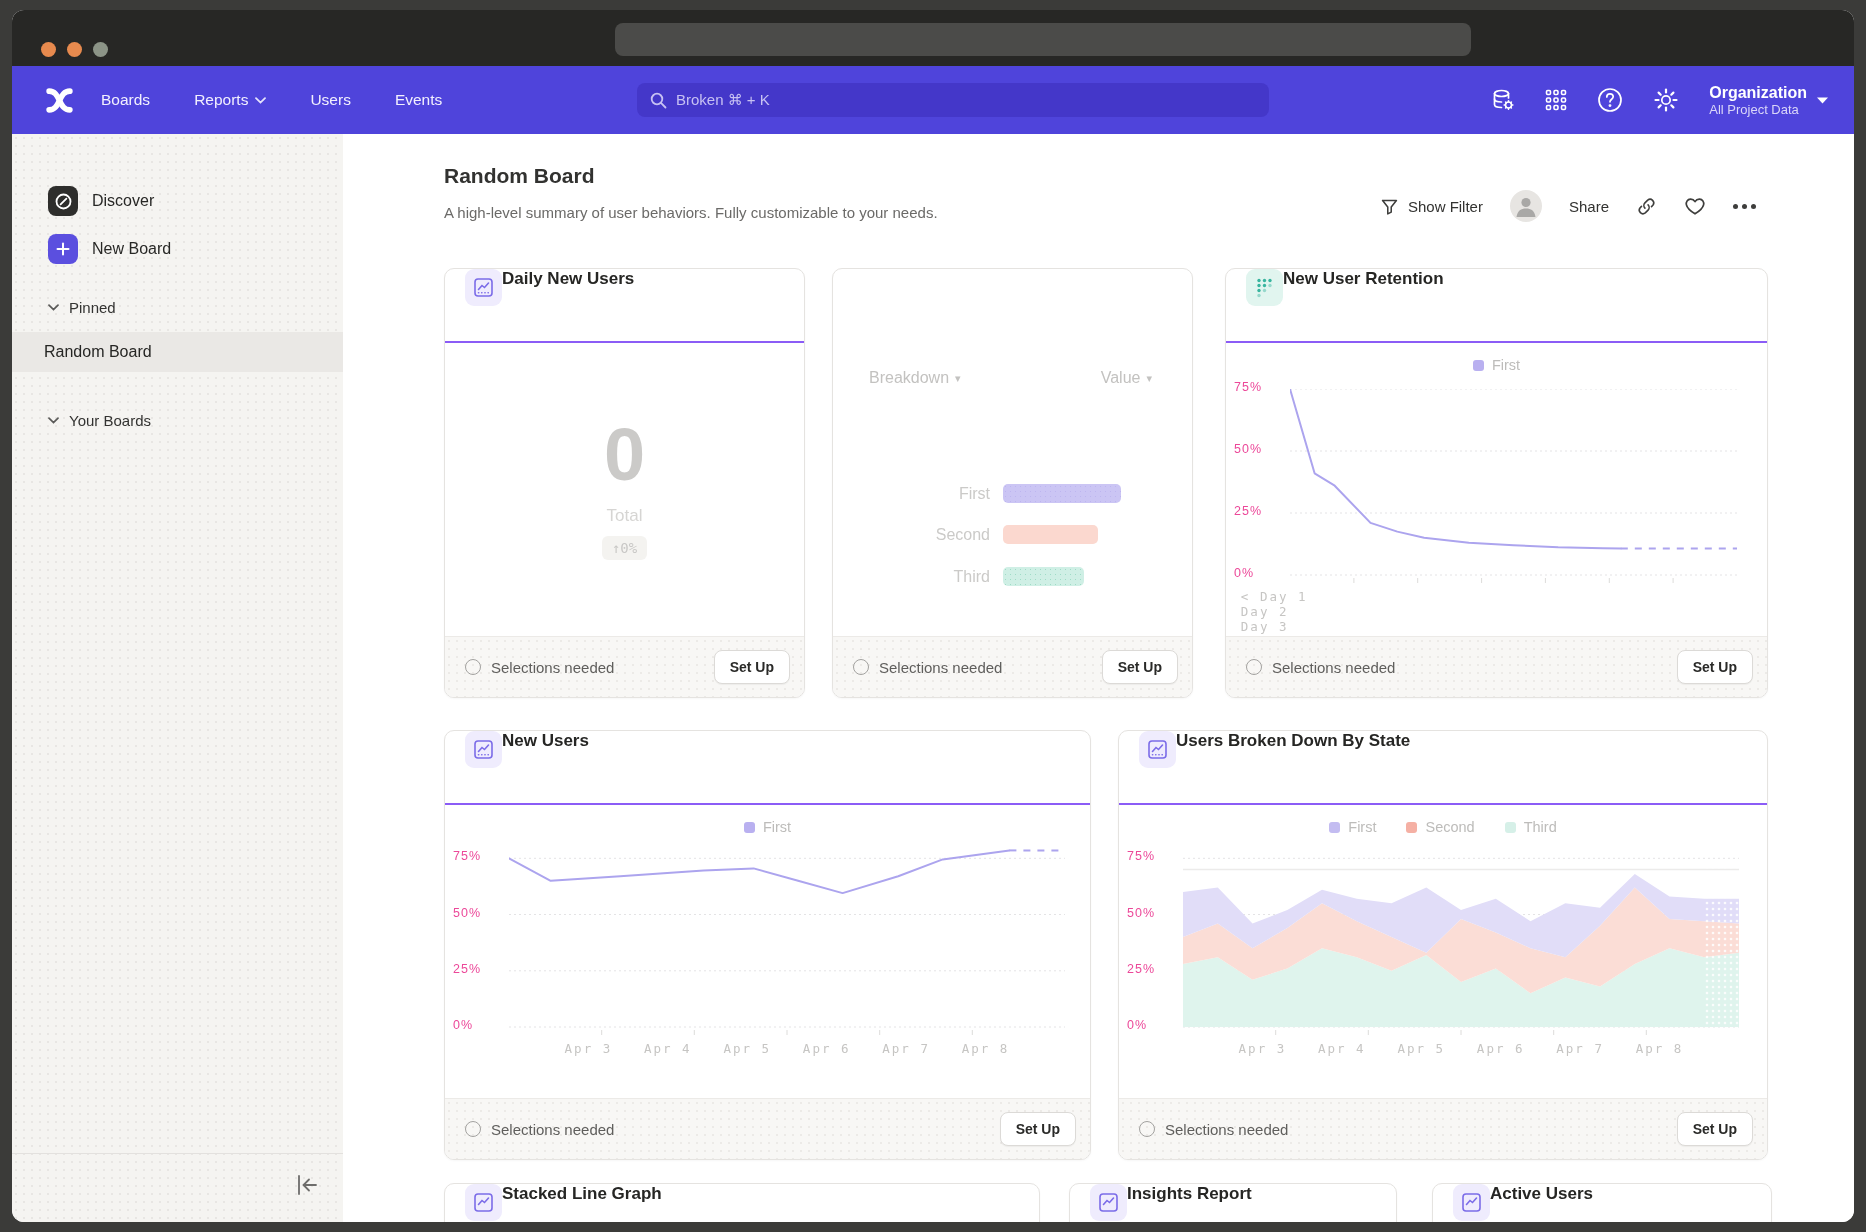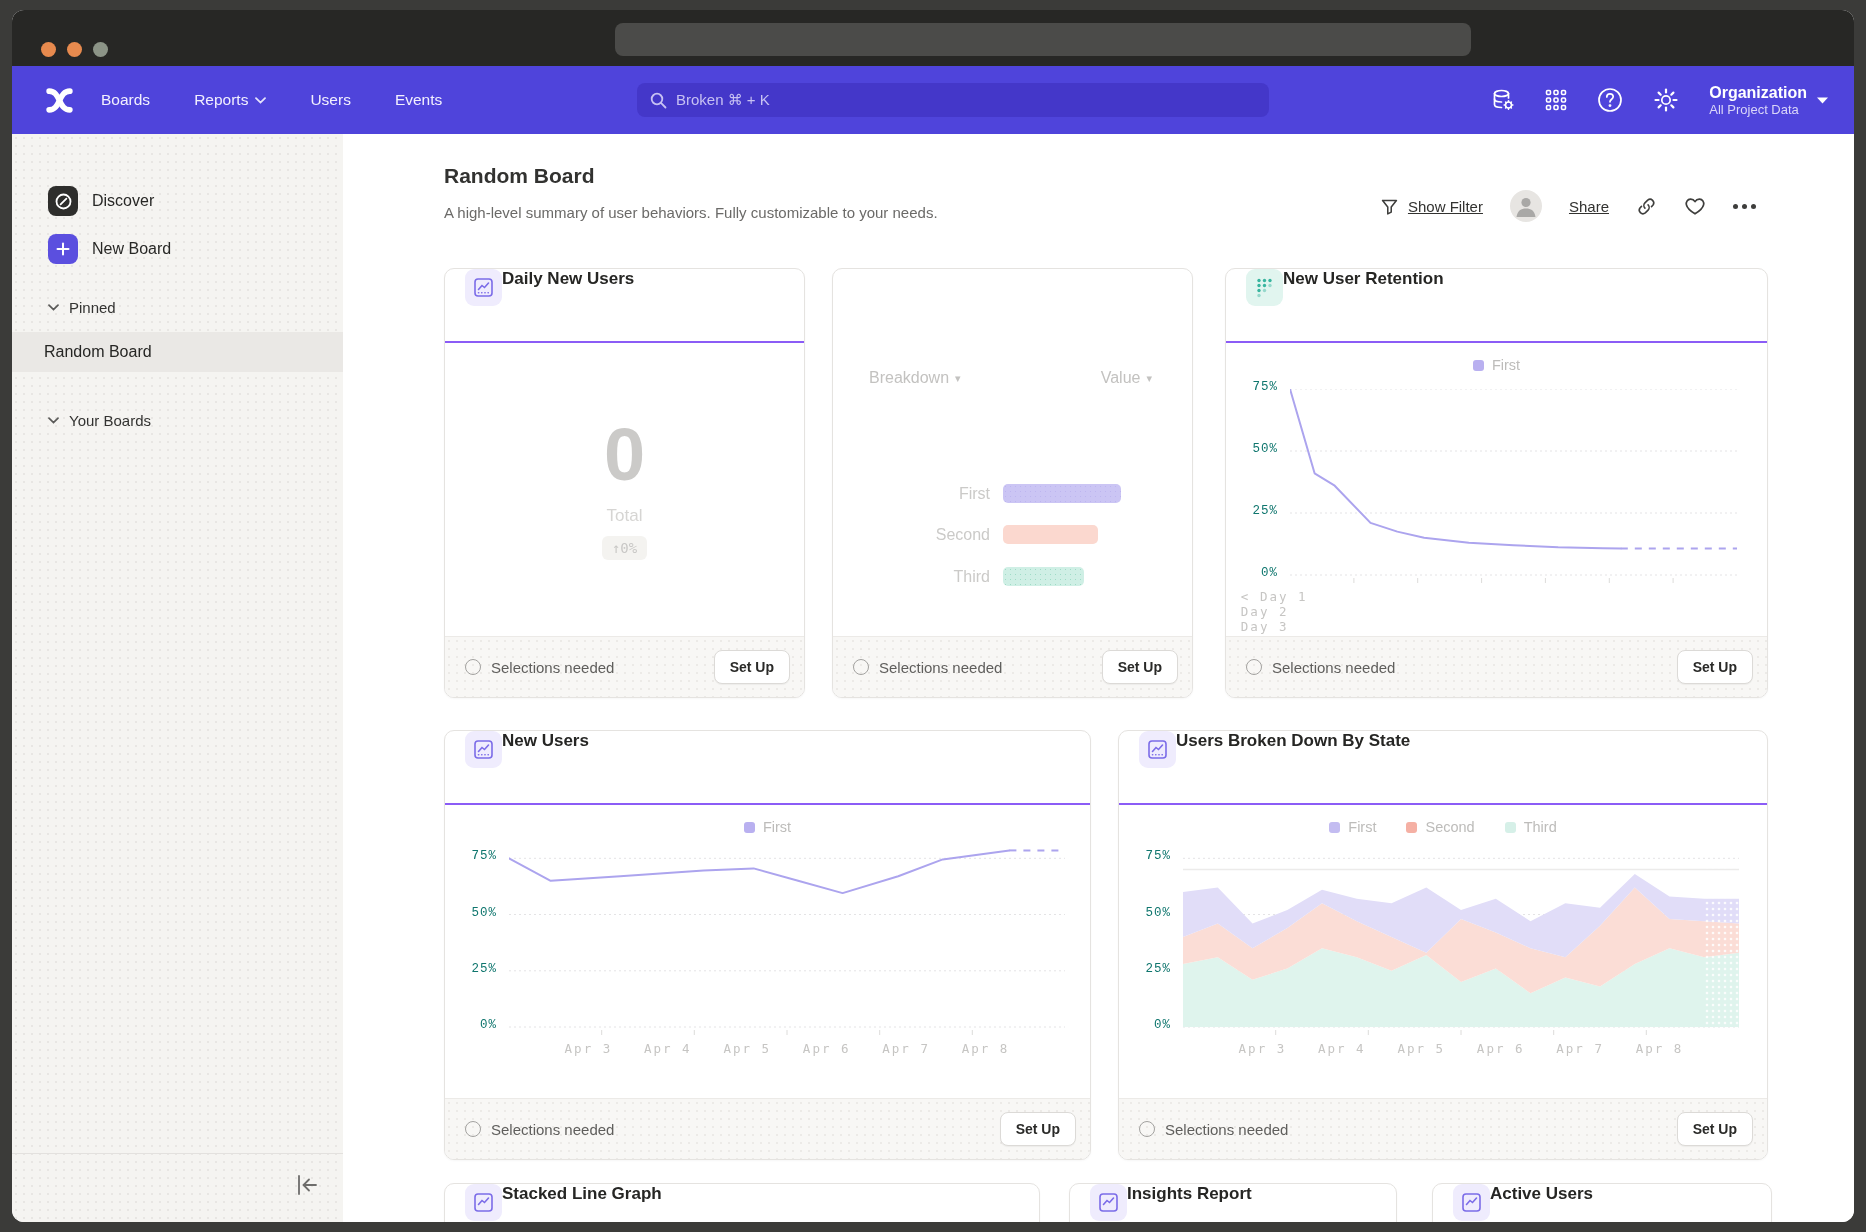--- a/index.html
+++ b/index.html
@@ -46,21 +46,21 @@
   .side-sec{position:absolute;left:36px;display:flex;align-items:center;gap:10px;font-size:15px;color:#333331;font-weight:500;cursor:pointer;}
   .side-sel{position:absolute;left:0;right:0;height:40px;background:#EAE8E5;display:flex;align-items:center;
     padding-left:32px;font-size:16px;color:#262624;cursor:pointer;}
   .side-foot-divider{position:absolute;left:0;right:0;top:1019px;height:1px;background:#E3E1DE;}
   .collapse-btn{position:absolute;right:24px;top:1040px;cursor:pointer;}
   
   .main{position:relative;flex:1;background:#fff;overflow:hidden;}
   .board-title{position:absolute;left:101px;top:30px;font-size:21px;font-weight:700;color:#323230;}
   .board-sub{position:absolute;left:101px;top:70px;font-size:15px;color:#6B6A68;}
   .board-actions{position:absolute;right:98px;top:56px;display:flex;align-items:center;gap:27px;}
-  .act{display:flex;align-items:center;gap:9px;font-size:15px;color:#323230;cursor:pointer;white-space:nowrap;text-decoration:underline;}
+  .act{display:flex;align-items:center;gap:9px;font-size:15px;color:#323230;cursor:pointer;white-space:nowrap;}
   .avatar{width:32px;height:32px;border-radius:50%;background:#E7E5E2;overflow:hidden;display:flex;align-items:center;justify-content:center;cursor:pointer;}
   .dots3{display:flex;gap:4px;cursor:pointer;}
   .dots3 i{width:5px;height:5px;border-radius:50%;background:#3E3E3C;}
   
   .card{position:absolute;background:#fff;border:1px solid #E5E3E0;border-radius:10px;
     box-shadow:0 1px 2px rgba(40,40,40,.04);overflow:hidden;}
   .card-head{position:absolute;top:0;left:0;right:0;height:72px;display:flex;align-items:flex-start;
     padding-left:20px;gap:0;border-bottom:2px solid #8b5cf6;}
   .card-ic{width:37px;height:37px;border-radius:9px;background:#EFECFD;display:flex;align-items:center;justify-content:center;flex:none;}
   .card-ic.teal{background:#E1F5EF;}
@@ -89,22 +89,22 @@
   .bar{height:19px;border-radius:5px;margin-left:13px;}
   .bar.b1{background:#CBC5F4;background-image:radial-gradient(circle,#BDB5F0 .8px,transparent 1px);background-size:5px 5px;}
   .bar.b2{background:#FBD8CF;}
   .bar.b3{background:#CFEFE5;background-image:radial-gradient(circle,#9FDCC6 .8px,transparent 1px);background-size:5px 5px;}
   
   .chart-area{position:absolute;top:72px;bottom:60px;left:0;right:0;}
   .legend{position:absolute;top:16px;left:0;right:0;display:flex;justify-content:center;gap:30px;}
   .leg-item{display:flex;align-items:center;gap:8px;font-size:14.5px;color:#BDBCBA;}
   .sw{width:11px;height:11px;border-radius:3px;flex:none;}
   .plot{position:absolute;}
-  .ylab{position:absolute;width:44px;text-align:right;font-family:Liberation Mono, monospace;
-    font-size:12.5px;color:#0f766e;letter-spacing:1px;}
+  .ylab{position:absolute;width:44px;text-align:left;font-family:Liberation Sans, sans-serif;
+    font-size:12.5px;color:#ec4899;letter-spacing:1px;}
   .xrow{position:absolute;display:flex;justify-content:space-between;}
   .xlab{font-family:"DejaVu Sans Mono",monospace;font-size:12.5px;color:#C6C5C3;letter-spacing:2px;white-space:pre;}
   svg{display:block;}
 </style>
 </head>
 <body>
 
 <div class="window">
 
   <div class="titlebar">

